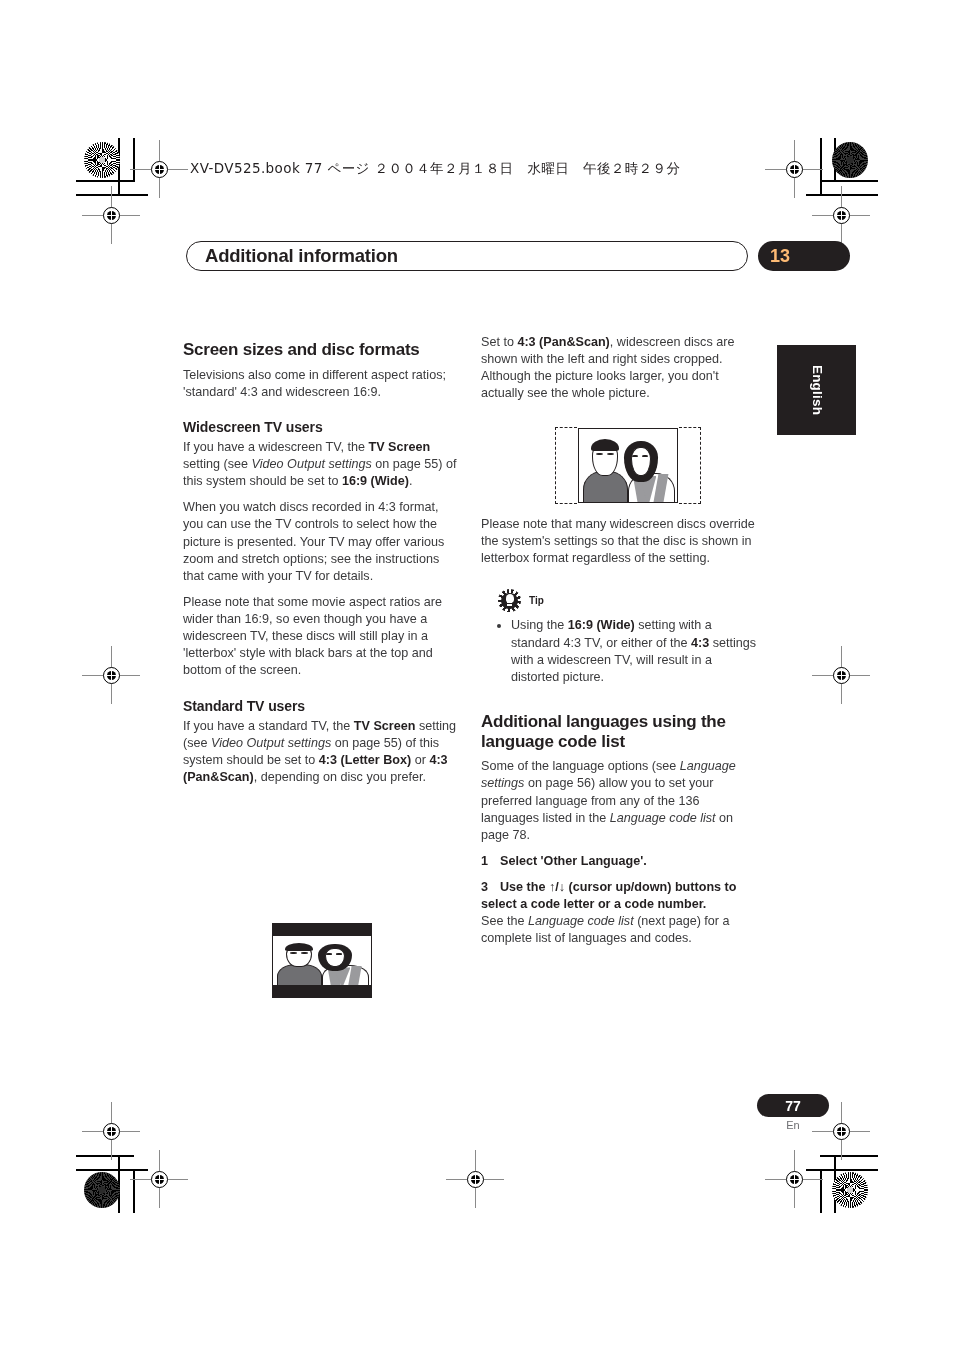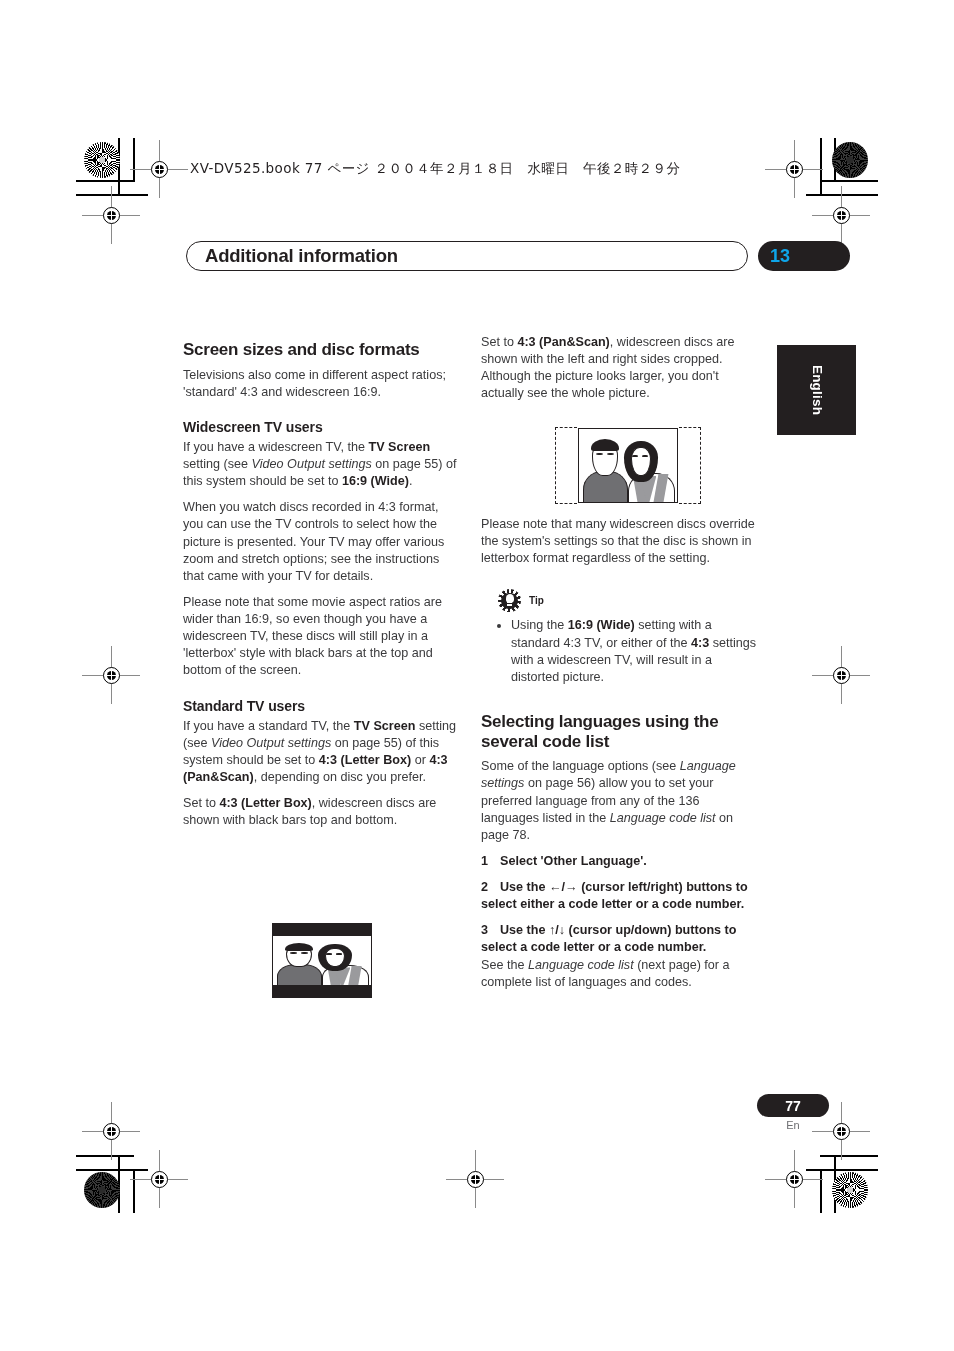--- a/index.html
+++ b/index.html
@@ -96,21 +96,21 @@
     letter-spacing: -0.2px;
   }
   .chapter-num {
     position: absolute;
     left: 758px;
     top: 241px;
     width: 92px;
     height: 30px;
     background: #231f20;
     border-radius: 15px;
-    color: #0ea5e9;
+    color: #fdba74;
     font-size: 18px;
     font-weight: bold;
     display: flex;
     align-items: center;
     padding-left: 12px;
     box-sizing: border-box;
   }
 
   
   .lang-tab {
@@ -454,21 +454,20 @@
 
   <p class="body"><span>If you have a widescreen TV, the </span><b>TV Screen</b><span> setting (see </span><i>Video Output settings</i><span> on page 55) of this system should be set to </span><b>16:9 (Wide)</b><span>.</span></p>
 
   <p class="body">When you watch discs recorded in 4:3 format, you can use the TV controls to select how the picture is presented. Your TV may offer various zoom and stretch options; see the instructions that came with your TV for details.</p>
   <p class="body">Please note that some movie aspect ratios are wider than 16:9, so even though you have a widescreen TV, these discs will still play in a 'letterbox' style with black bars at the top and bottom of the screen.</p>
 
   <h2 class="sub">Standard TV users</h2>
 
   <p class="body"><span>If you have a standard TV, the </span><b>TV Screen</b><span> setting (see </span><i>Video Output settings</i><span> on page 55) of this system should be set to </span><b>4:3 (Letter Box)</b><span> or </span><b>4:3 (Pan&amp;Scan)</b><span>, depending on disc you prefer.</span></p>
 
-  <p class="body"><span>Set to </span><b>4:3 (Letter Box)</b><span>, widescreen discs are shown with black bars top and bottom.</span></p>
 </div>
 
 <div class="fig" style="left:272px; top:923px;">
   <div class="tv-frame" style="width:100px; height:75px;">
     <div class="bar" style="top:0; height:12px;"></div>
     <div class="bar" style="bottom:0; height:12px;"></div>
     <div class="scene" style="left:0; right:0; top:12px; bottom:12px;">
       <div class="m-body"></div>
       <div class="m-head"></div>
       <div class="m-hair"></div>
@@ -523,25 +522,24 @@
       <div class="bulb"></div>
       <div class="neck"></div>
     </div>
     <div class="tip-label">Tip</div>
   </div>
 
   <ul class="tip-list">
     <li><span>Using the </span><b>16:9 (Wide)</b><span> setting with a standard 4:3 TV, or either of the </span><b>4:3</b><span> settings with a widescreen TV, will result in a distorted picture.</span></li>
   </ul>
 
-  <h1 class="sec" style="margin-top:26px;">Selecting languages using the several code list</h1>
+  <h1 class="sec" style="margin-top:26px;">Additional languages using the language code list</h1>
 
   <p class="body"><span>Some of the language options (see </span><i>Language settings</i><span> on page 56) allow you to set your preferred language from any of the 136 languages listed in the </span><i>Language code list</i><span> on page 78.</span></p>
 
   <p class="step"><span class="n">1</span><span>Select 'Other Language'.</span></p>
 
-  <p class="step"><span class="n">2</span><span>Use the ←/→ (cursor left/right) buttons to select either a code letter or a code number.</span></p>
 
   <p class="step"><span class="n">3</span><span>Use the ↑/↓ (cursor up/down) buttons to select a code letter or a code number.</span><span class="after"><span>See the </span><i>Language code list</i><span> (next page) for a complete list of languages and codes.</span></span></p>
 </div>
 
 <div class="page-badge">77</div>
 <div class="page-lang">En</div>
 
 </body></html>

